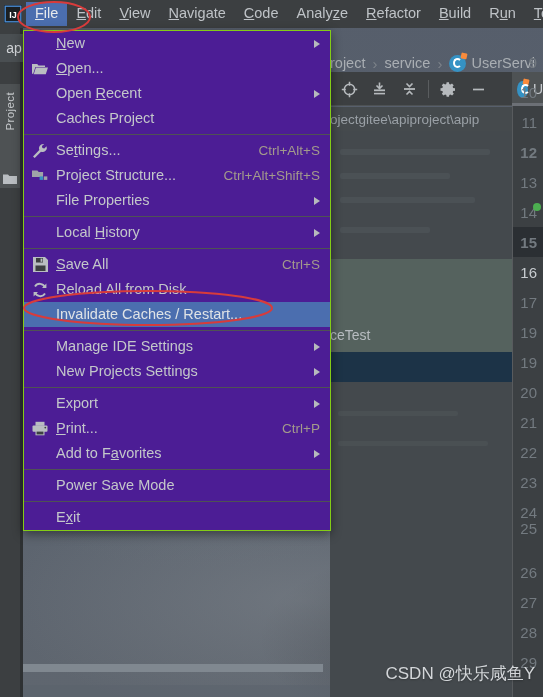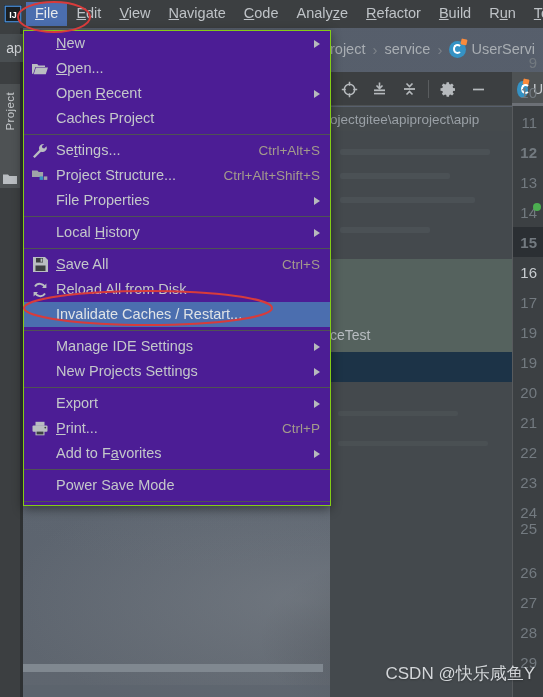--- a/index.html
+++ b/index.html
@@ -34,21 +34,21 @@
      font-size:11.5px;color:#c6c9cc;letter-spacing:.4px;margin:8px 0 0 4px;}
   #proj-folder{position:absolute;left:3px;top:143px;}
   #leftstrip-edge{position:absolute;left:20px;top:28px;width:3px;height:669px;background:#2e3133;z-index:8;}
 
   
   #aptab{position:absolute;left:0;top:34px;width:28px;height:28px;background:#4a4f52;z-index:9;
          color:#d0d3d6;font-size:14px;display:flex;align-items:center;justify-content:center;}
 
   
   #rightpane{position:absolute;left:330px;top:28px;width:213px;height:669px;z-index:5;overflow:hidden;}
-  #breadcrumb{position:absolute;left:0;top:8px;height:26px;display:flex;align-items:center;
+  #breadcrumb{position:absolute;left:0;top:22px;height:26px;display:flex;align-items:center;
               font-size:14.5px;color:#a9aeb3;white-space:nowrap;}
   .crumb-sep{margin:0 7px;color:#7d838a;font-size:15px;}
   .cls-icon{width:17px;height:17px;border-radius:50%;background:#3592c4;position:relative;display:inline-block;
             margin-right:5px;vertical-align:-4px;}
   .cls-icon:after{content:"";position:absolute;left:4px;top:3px;width:9px;height:10px;border:2px solid #fff;
             border-radius:50%;border-right-color:transparent;box-sizing:border-box;}
   .cls-icon:before{content:"";position:absolute;right:-1px;top:-2px;width:6px;height:6px;background:#f98b3c;
             border-radius:1px;transform:rotate(12deg);}
 
   #toolbar{position:absolute;left:0;top:44px;width:213px;height:34px;background:#3c3f41;
@@ -367,20 +367,24 @@
       <span class="ico"></span>
       <span class="lbl">Add to F<u>a</u>vorites</span>
       <span class="arw"></span>
     </div>
     <div class="msep"></div>
     <div class="mi">
       <span class="ico"></span>
       <span class="lbl">Power Save Mode</span>
     </div>
     <div class="msep"></div>
+    <div class="mi">
+      <span class="ico"></span>
+      <span class="lbl">E<u>x</u>it</span>
+    </div>
   </div>
 
 <svg id="annot" width="543" height="697" viewBox="0 0 543 697">
   <ellipse cx="54" cy="17" rx="36" ry="15" fill="none" stroke="#d83b3b" stroke-width="2"></ellipse>
   <ellipse cx="148" cy="308" rx="124" ry="17" fill="none" stroke="#d83b3b" stroke-width="2"></ellipse>
 </svg>
 
 <div id="watermark">CSDN @快乐咸鱼Y</div>
 
 </body></html>

